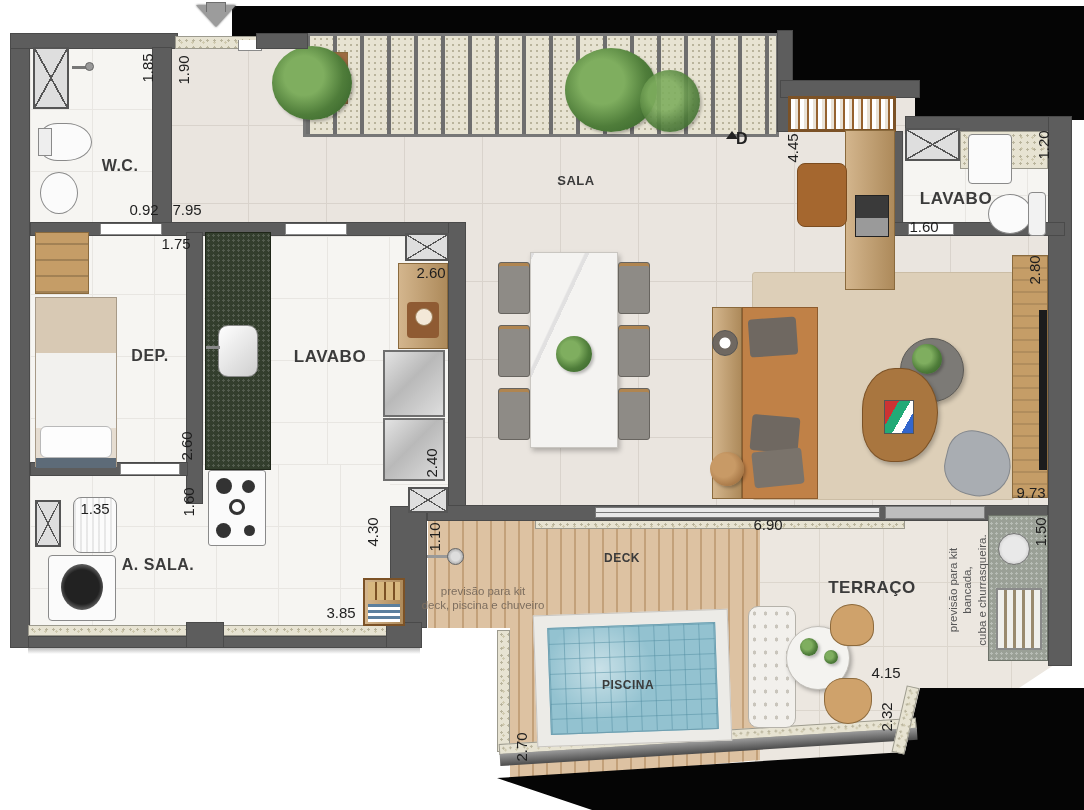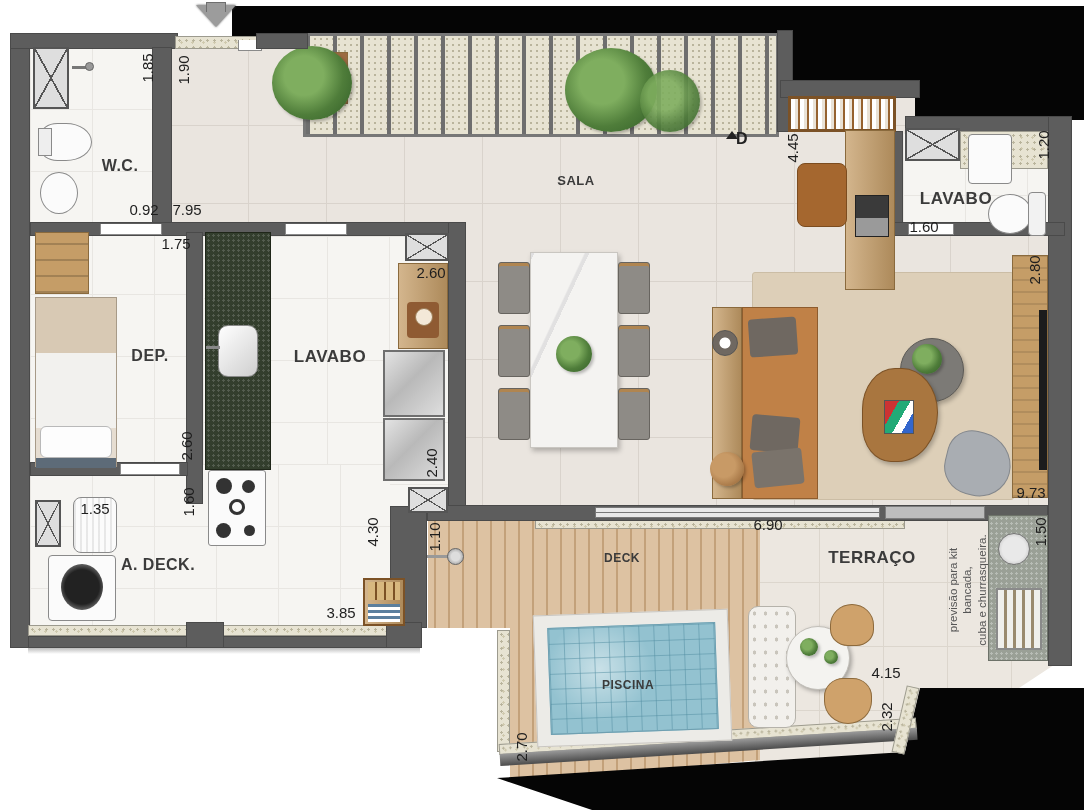--- a/index.html
+++ b/index.html
@@ -223,23 +223,23 @@
     <span class="tri"></span>
     <span>D</span>
   </div>
 
   <div id="labels" style="left:0;top:0;width:100%;height:100%;pointer-events:none;">
       <div class="plan-label" style="left: 120px; top: 166px; font-size: 16px;">W.C.</div>
       <div class="plan-label" style="left: 576px; top: 180px; font-size: 13px;">SALA</div>
       <div class="plan-label" style="left: 956px; top: 199px; font-size: 17px;">LAVABO</div>
       <div class="plan-label" style="left: 150px; top: 356px; font-size: 16px;">DEP.</div>
       <div class="plan-label" style="left: 330px; top: 357px; font-size: 17px;">LAVABO</div>
-      <div class="plan-label" style="left: 158px; top: 565px; font-size: 16px;">A. DECK.</div>
+      <div class="plan-label" style="left: 158px; top: 565px; font-size: 16px;">A. SALA.</div>
       <div class="plan-label" style="left: 622px; top: 558px; font-size: 12px;">DECK</div>
-      <div class="plan-label" style="left: 872px; top: 558px; font-size: 17px;">TERRAÇO</div>
+      <div class="plan-label" style="left: 872px; top: 588px; font-size: 17px;">TERRAÇO</div>
       <div class="plan-label" style="left: 628px; top: 685px; font-size: 12px;">PISCINA</div>
       <div class="dim v" style="left: 147px; top: 68px;">1.85</div>
       <div class="dim v" style="left: 183px; top: 70px;">1.90</div>
       <div class="dim" style="left: 144px; top: 209px;">0.92</div>
       <div class="dim" style="left: 187px; top: 209px;">7.95</div>
       <div class="dim" style="left: 176px; top: 243px;">1.75</div>
       <div class="dim v" style="left: 186px; top: 446px;">2.60</div>
       <div class="dim v" style="left: 188px; top: 502px;">1.60</div>
       <div class="dim" style="left: 95px; top: 508px;">1.35</div>
       <div class="dim" style="left: 431px; top: 272px;">2.60</div>
@@ -250,16 +250,18 @@
       <div class="dim v" style="left: 792px; top: 148px;">4.45</div>
       <div class="dim v" style="left: 1043px; top: 145px;">1.20</div>
       <div class="dim" style="left: 924px; top: 226px;">1.60</div>
       <div class="dim v" style="left: 1034px; top: 270px;">2.80</div>
       <div class="dim" style="left: 1031px; top: 492px;">9.73</div>
       <div class="dim" style="left: 768px; top: 524px;">6.90</div>
       <div class="dim v" style="left: 1040px; top: 532px;">1.50</div>
       <div class="dim" style="left: 886px; top: 672px;">4.15</div>
       <div class="dim v" style="left: 886px; top: 717px;">2.32</div>
       <div class="dim v" style="left: 521px; top: 747px;">2.70</div>
+      <div class="note" style="left: 483px; top: 598px;">previsão para kit
+deck, piscina e chuveiro</div>
       <div class="note v" style="left: 968px; top: 590px;">previsão para kit bancada,
 cuba e churrasqueira.</div>
     </div>
 </div>
 
 </body></html>

